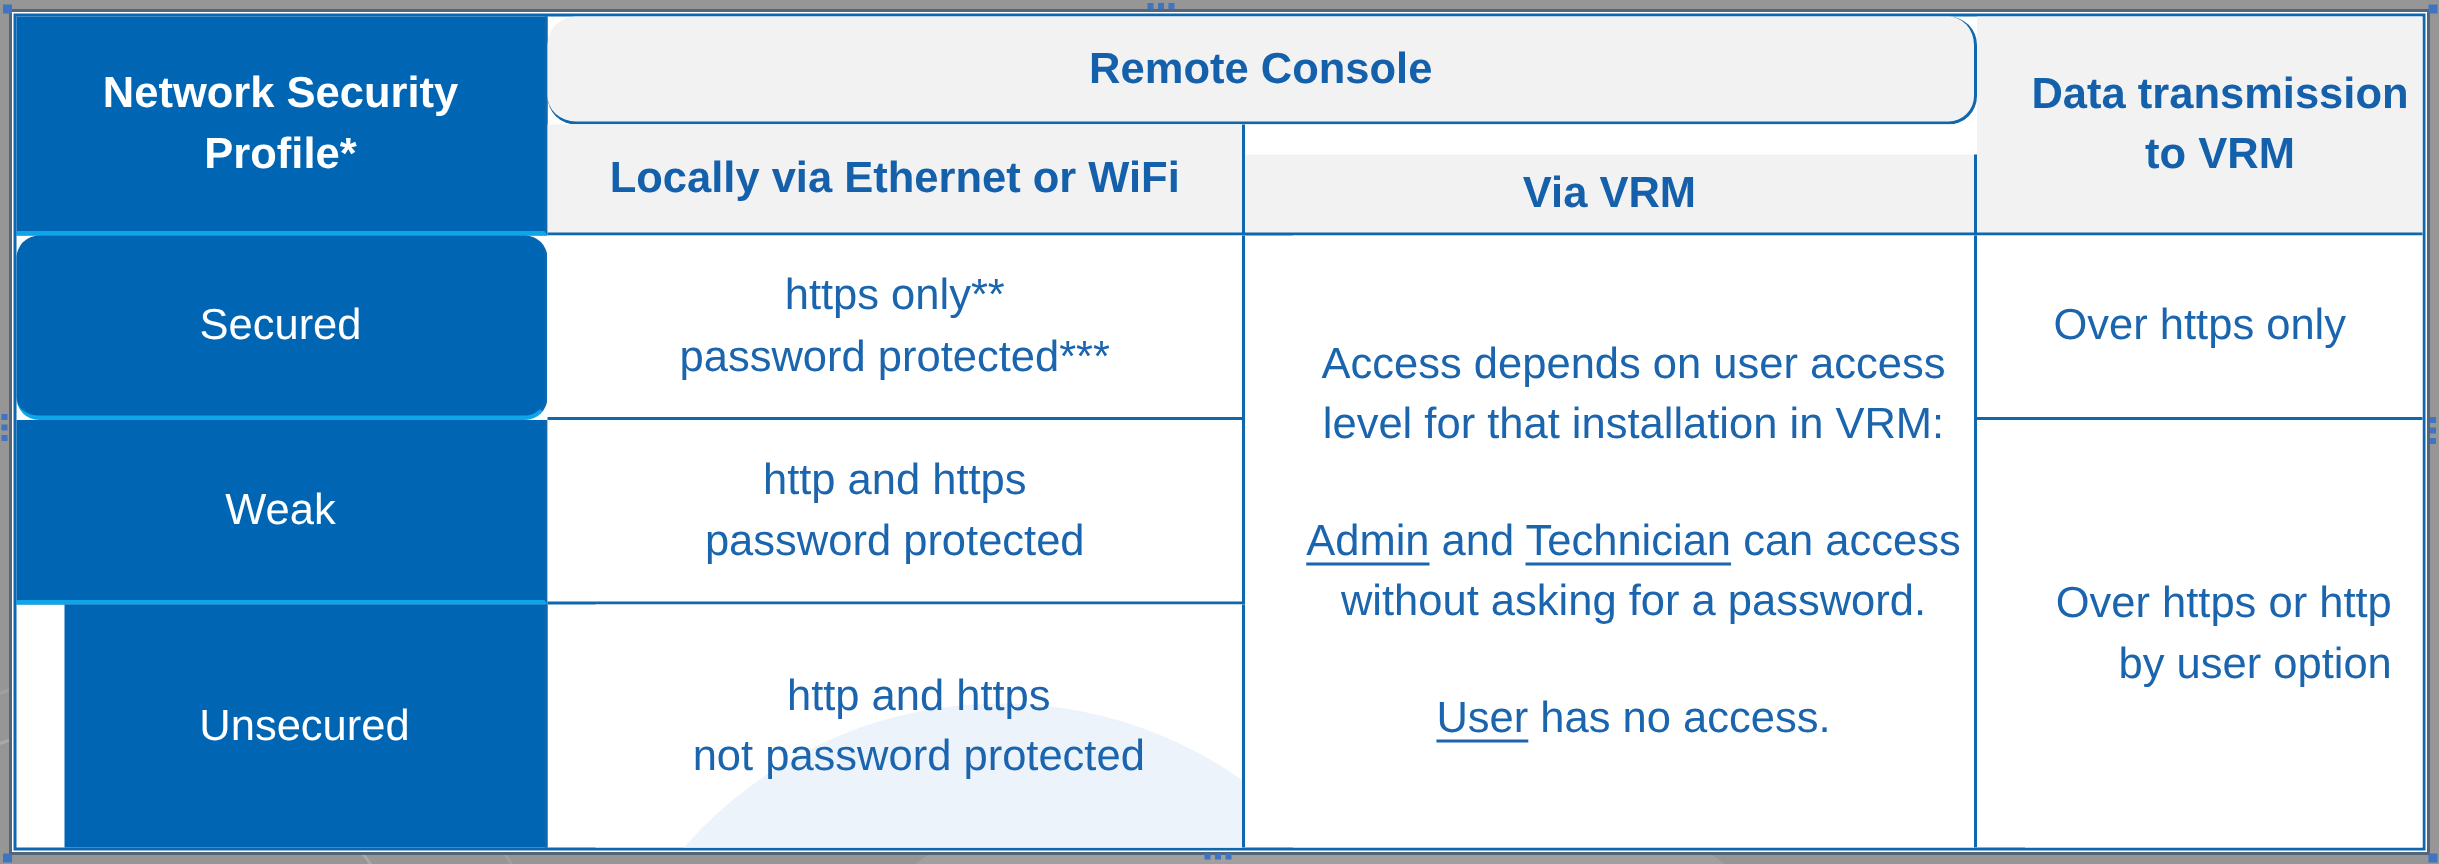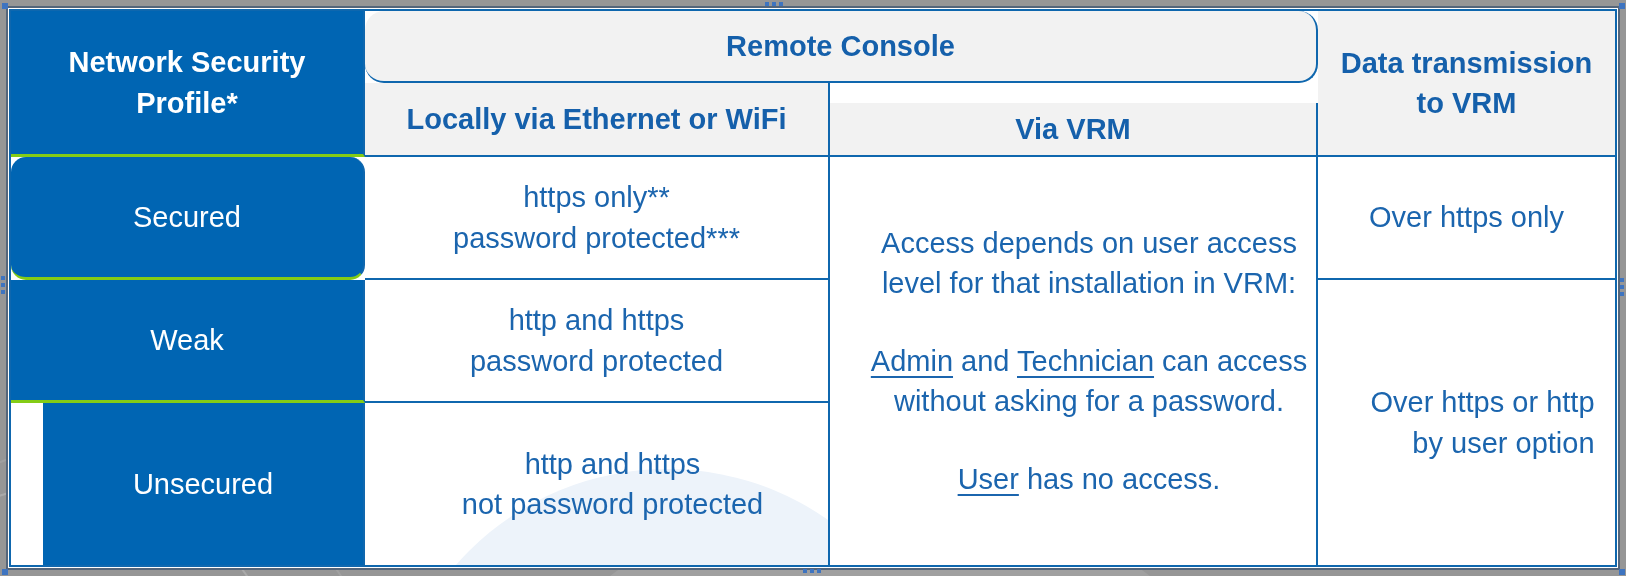--- a/index.html
+++ b/index.html
@@ -30,29 +30,29 @@
     box-sizing:border-box;display:flex;flex-direction:column;
     align-items:center;justify-content:center;text-align:center;
     position:relative;overflow:hidden;
     border-right:2px solid #0f67ae;border-bottom:2px solid #0f67ae;
     font-size:29px;line-height:1.38;color:#1b65ae;background:#fff;
   }
   .last-col{border-right:none;}
   .last-row{border-bottom:none;margin-left:32px;}
   .hdr{background:#f2f2f2;font-weight:700;color:#1560ab;}
   .bluecell{background:#0065b3;color:#ffffff;font-weight:400;}
-  .sep-white{border-bottom:3px solid #84cc16;}
+  .sep-white{border-bottom:3px solid #0ea5e9;}
   .pre{white-space:pre-line;}
 
   
   .a-profile{grid-column:1;grid-row:1/3;}
   .a-remote{grid-column:2/4;grid-row:1;border-radius:19px;}
   .a-local{grid-column:2;grid-row:2;}
   .a-viavrm{grid-column:3;grid-row:2;margin-top:20px;}
-  .a-datatx{grid-column:4;grid-row:1/3;}
+  .a-datatx{grid-column:4;grid-row:1/3;align-items:flex-end;}
   .a-secured{grid-column:1;grid-row:3;border-radius:15px;}
   .a-sec-local{grid-column:2;grid-row:3;}
   .a-access{grid-column:3;grid-row:3/6;}
   .a-sec-tx{grid-column:4;grid-row:3;}
   .a-weak{grid-column:1;grid-row:4;}
   .a-weak-local{grid-column:2;grid-row:4;}
   .a-wu-tx{grid-column:4;grid-row:4/6;}
   .a-unsec{grid-column:1;grid-row:5;}
   .a-unsec-local{grid-column:2;grid-row:5;}
 

